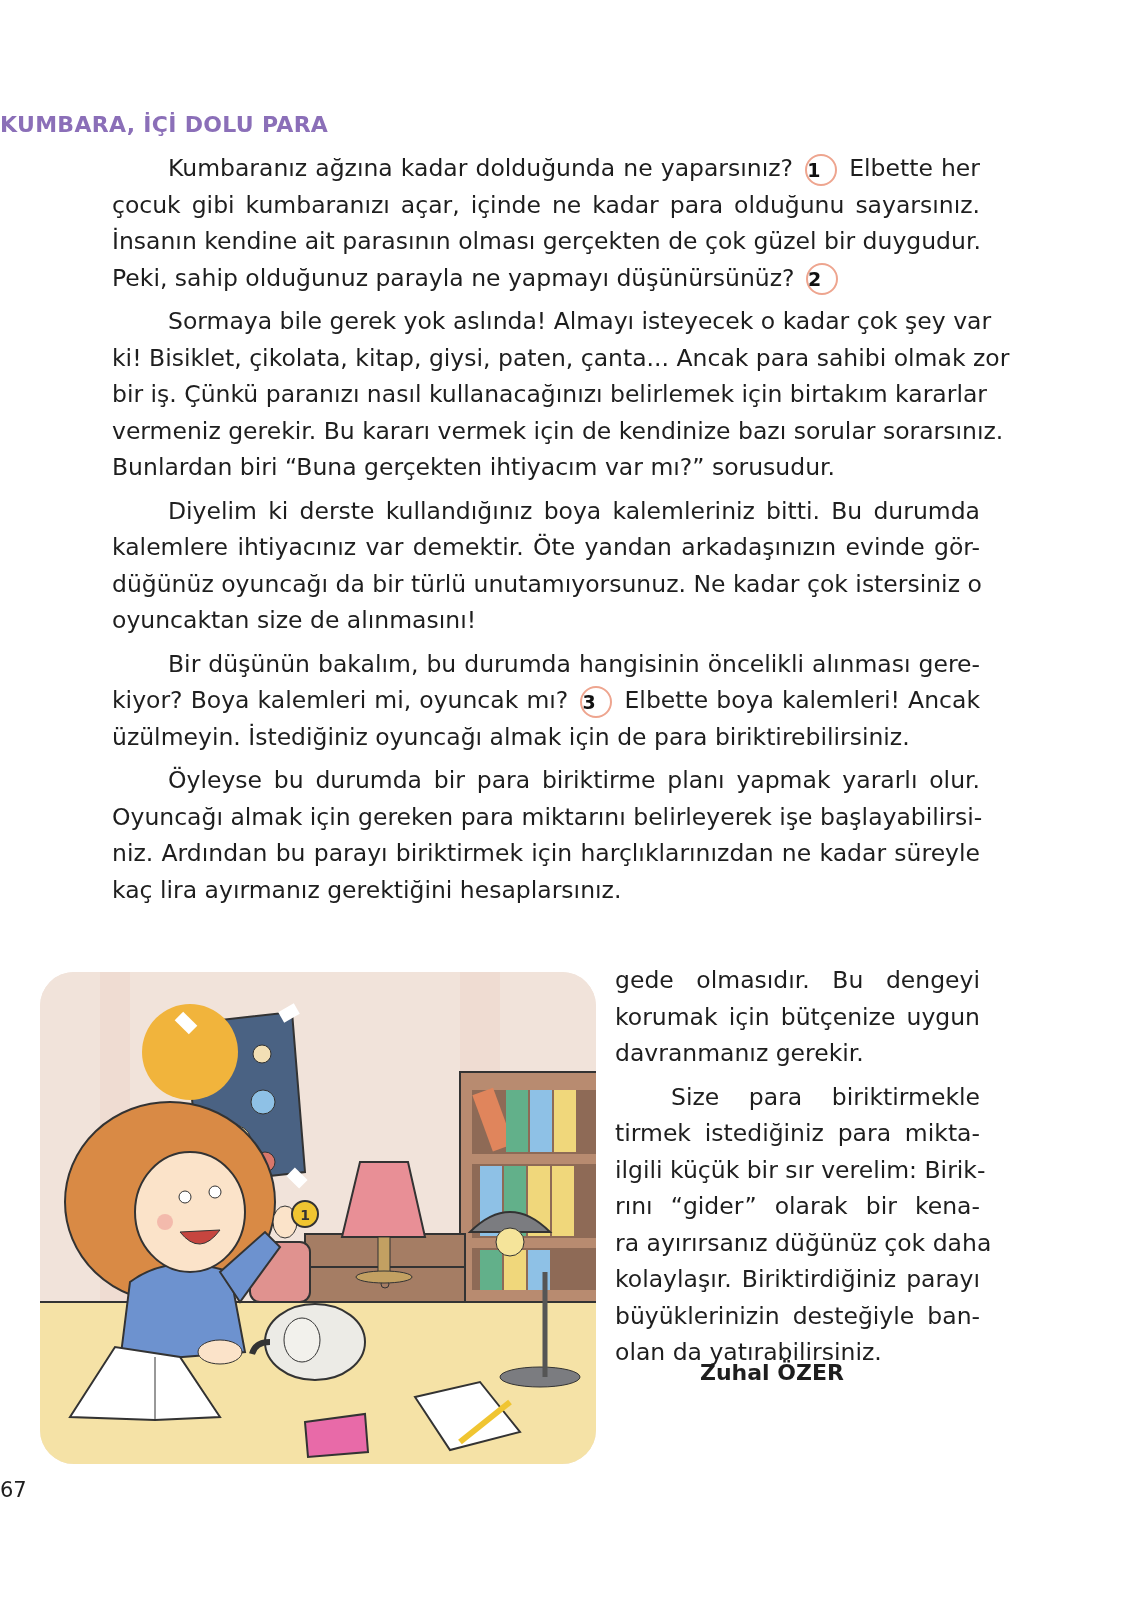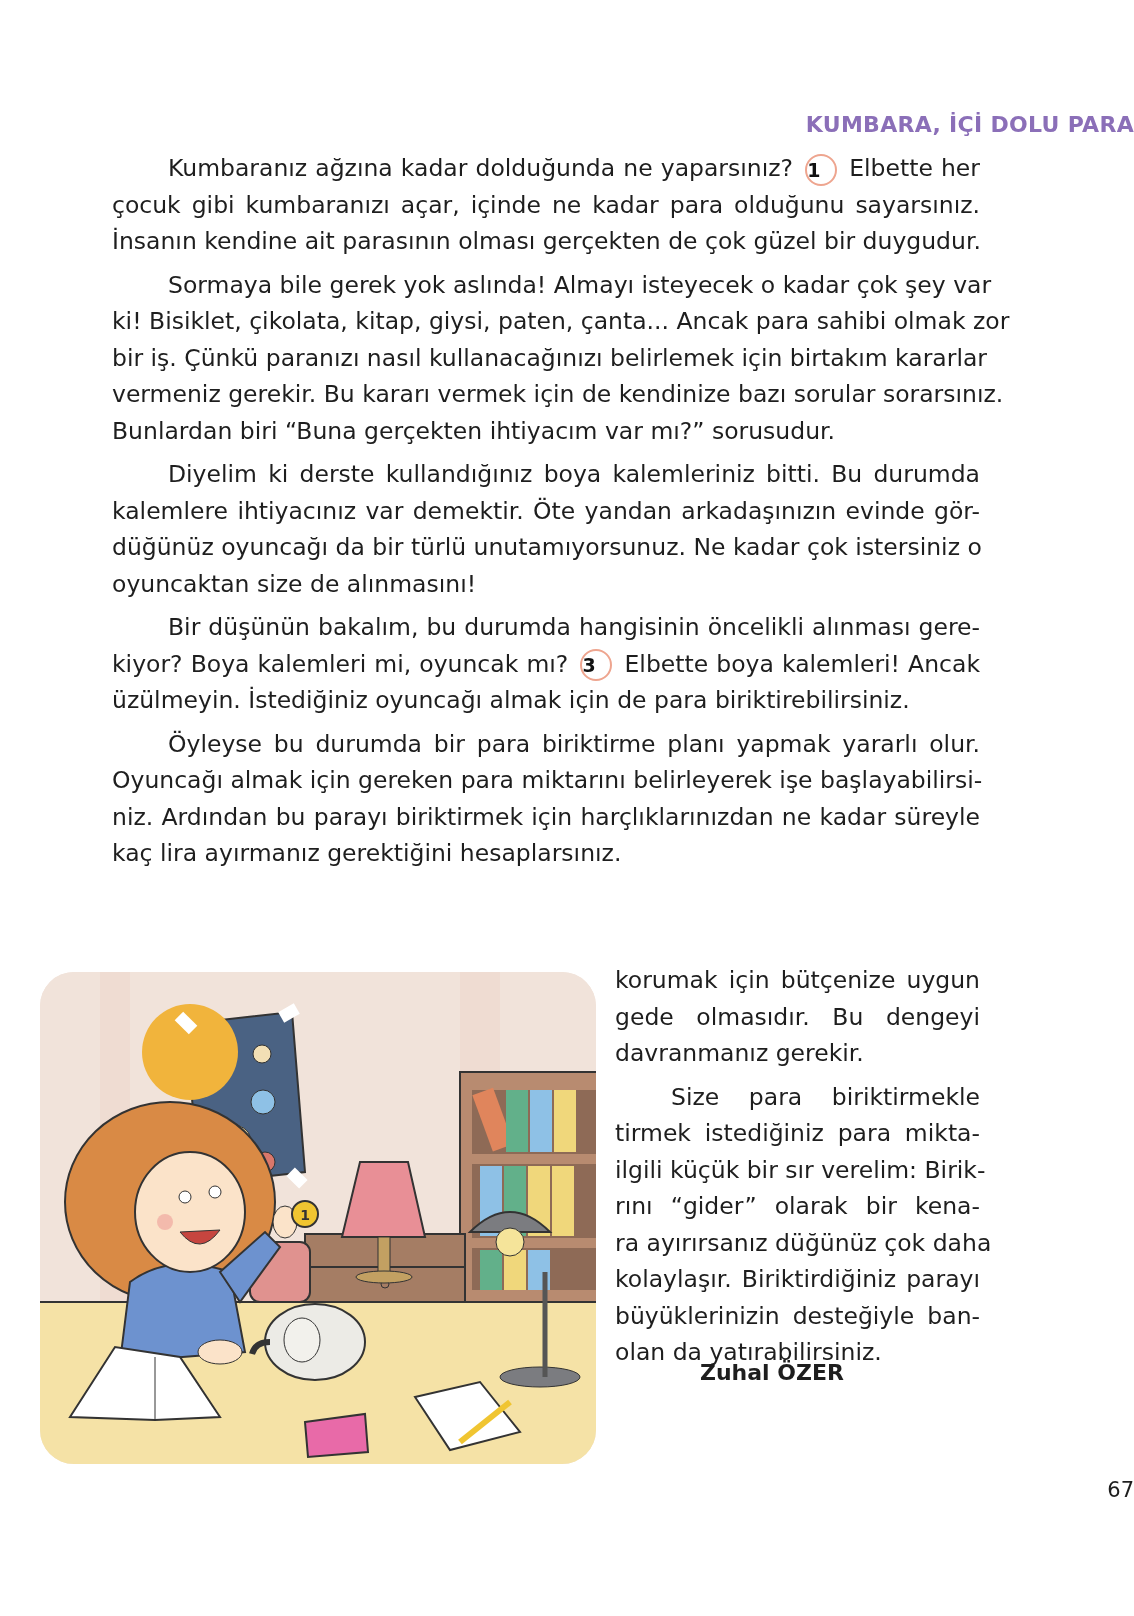--- a/index.html
+++ b/index.html
@@ -1,47 +1,48 @@
 <!DOCTYPE html>
 <html><head>
 <meta charset="utf-8">
 <style>
   html, body { margin: 0; padding: 0; background: #ffffff; }
   body { width: 1134px; height: 1616px; position: relative; overflow: hidden;
          font-family: "DejaVu Sans", sans-serif; color: #1e1e1e; }
-  .title { position: absolute; top: 112px; left: 0; width: 1134px; text-align: right;
+  .title { position: absolute; top: 112px; left: 0; width: 1134px; text-align: left;
            font-size: 22px; font-weight: bold; color: #8b6fb8; letter-spacing: 0.3px; }
   .body-text { position: absolute; left: 112px; width: 868px; top: 150px;
                font-size: 23.5px; line-height: 36.5px; }
   .para { margin: 0 0 7px 0; text-indent: 56px; text-align: justify; }
   .line { display: block; text-align: justify; text-align-last: justify; white-space: nowrap; }
   .line.last { text-align-last: left; }
   .marker { display: inline-block; width: 28px; height: 28px; border: 2px solid #eea58f;
             border-radius: 50%; text-align: center; line-height: 28px; font-weight: bold;
             font-size: 19px; color: #111; vertical-align: middle; margin: 0 4px; text-indent: 0; }
   .right-col { position: absolute; left: 615px; width: 365px; top: 962px;
                font-size: 23.5px; line-height: 36.5px; }
   .right-col .line { white-space: nowrap; }
   .indent { padding-left: 56px; }
   .author { position: absolute; top: 1360px; left: 700px; font-weight: bold; font-size: 22px; text-align: right; }
   .illustration { position: absolute; left: 40px; top: 972px; width: 556px; height: 492px;
                   border-radius: 34px; overflow: hidden; background: #f1e3da; }
-  .page-number { position: absolute; top: 1478px; left: 0; width: 1134px; text-align: right;
+  .page-number { position: absolute; top: 1478px; left: 0; width: 1134px; text-align: left;
                  font-size: 21px; }
 </style>
 </head>
 <body>
 
 <div class="title">KUMBARA, İÇİ DOLU PARA</div>
 
 <div class="body-text">
   <div class="para">
     <span class="line"><span>Kumbaranız ağzına kadar dolduğunda ne yaparsınız?</span> <span class="marker">1</span> <span>Elbette her</span></span>
     <span class="line" style="margin-left:-56px">çocuk gibi kumbaranızı açar, içinde ne kadar para olduğunu sayarsınız.</span>
     <span class="line" style="margin-left:-56px">İnsanın kendine ait parasının olması gerçekten de çok güzel bir duygudur.</span>
+    <span class="line last" style="margin-left:-56px"><span>Peki, sahip olduğunuz parayla ne yapmayı düşünürsünüz?</span> <span class="marker">2</span></span>
   </div>
 
   <div class="para">
     <span class="line">Sormaya bile gerek yok aslında! Almayı isteyecek o kadar çok şey var</span>
     <span class="line" style="margin-left:-56px">ki! Bisiklet, çikolata, kitap, giysi, paten, çanta... Ancak para sahibi olmak zor</span>
     <span class="line" style="margin-left:-56px">bir iş. Çünkü paranızı nasıl kullanacağınızı belirlemek için birtakım kararlar</span>
     <span class="line" style="margin-left:-56px">vermeniz gerekir. Bu kararı vermek için de kendinize bazı sorular sorarsınız.</span>
     <span class="line last" style="margin-left:-56px">Bunlardan biri “Buna gerçekten ihtiyacım var mı?” sorusudur.</span>
   </div>
 
@@ -61,22 +62,22 @@
   <div class="para">
     <span class="line">Öyleyse bu durumda bir para biriktirme planı yapmak yararlı olur.</span>
     <span class="line" style="margin-left:-56px">Oyuncağı almak için gereken para miktarını belirleyerek işe başlayabilirsi-</span>
     <span class="line" style="margin-left:-56px">niz. Ardından bu parayı biriktirmek için harçlıklarınızdan ne kadar süreyle</span>
     <span class="line last" style="margin-left:-56px">kaç lira ayırmanız gerektiğini hesaplarsınız.</span>
   </div>
 
 </div>
 
 <div class="right-col">
+  <span class="line">gede olmasıdır. Bu dengeyi</span>
   <span class="line">korumak için bütçenize uygun</span>
-  <span class="line">gede olmasıdır. Bu dengeyi</span>
   <span class="line last">davranmanız gerekir.</span>
   <div style="height:7px"></div>
   <span class="line indent">Size para biriktirmekle</span>
   <span class="line">tirmek istediğiniz para mikta-</span>
   <span class="line">ilgili küçük bir sır verelim: Birik-</span>
   <span class="line">rını “gider” olarak bir kena-</span>
   <span class="line">ra ayırırsanız düğünüz çok daha</span>
   <span class="line">kolaylaşır. Biriktirdiğiniz parayı</span>
   <span class="line">büyüklerinizin desteğiyle ban-</span>
   <span class="line last">olan da yatırabilirsiniz.</span>

